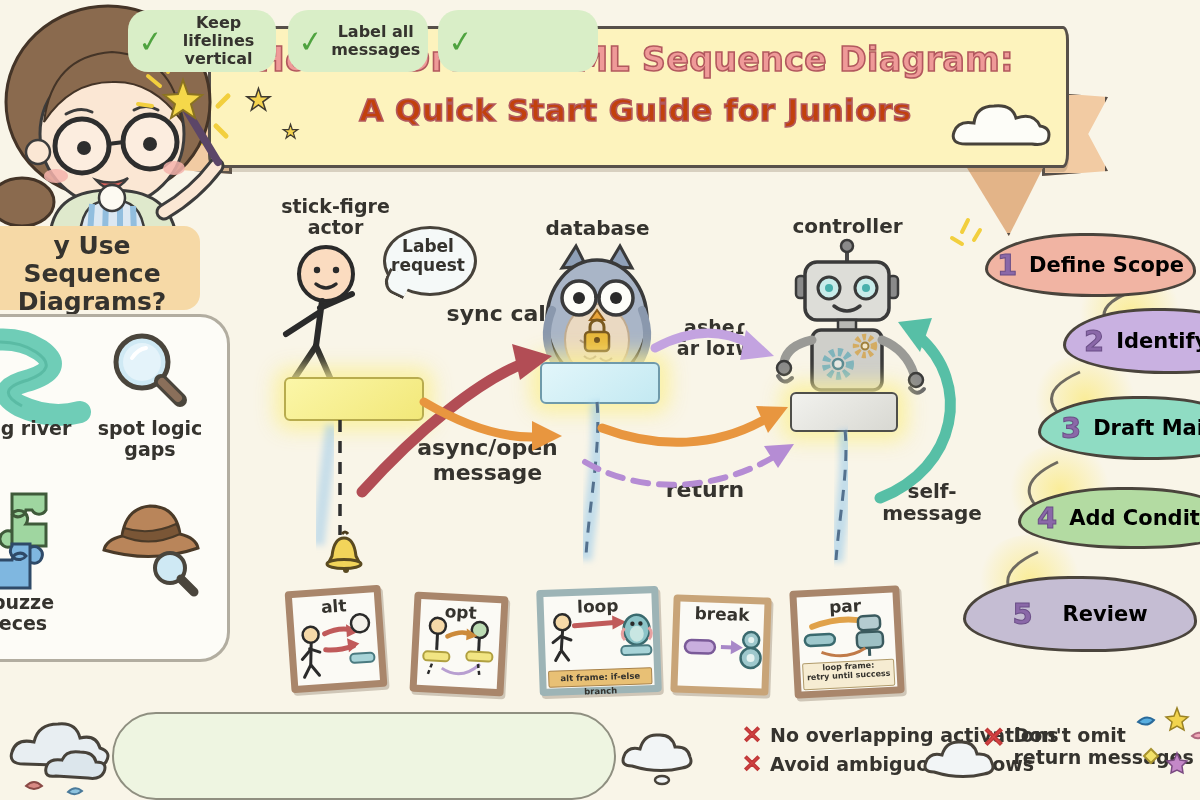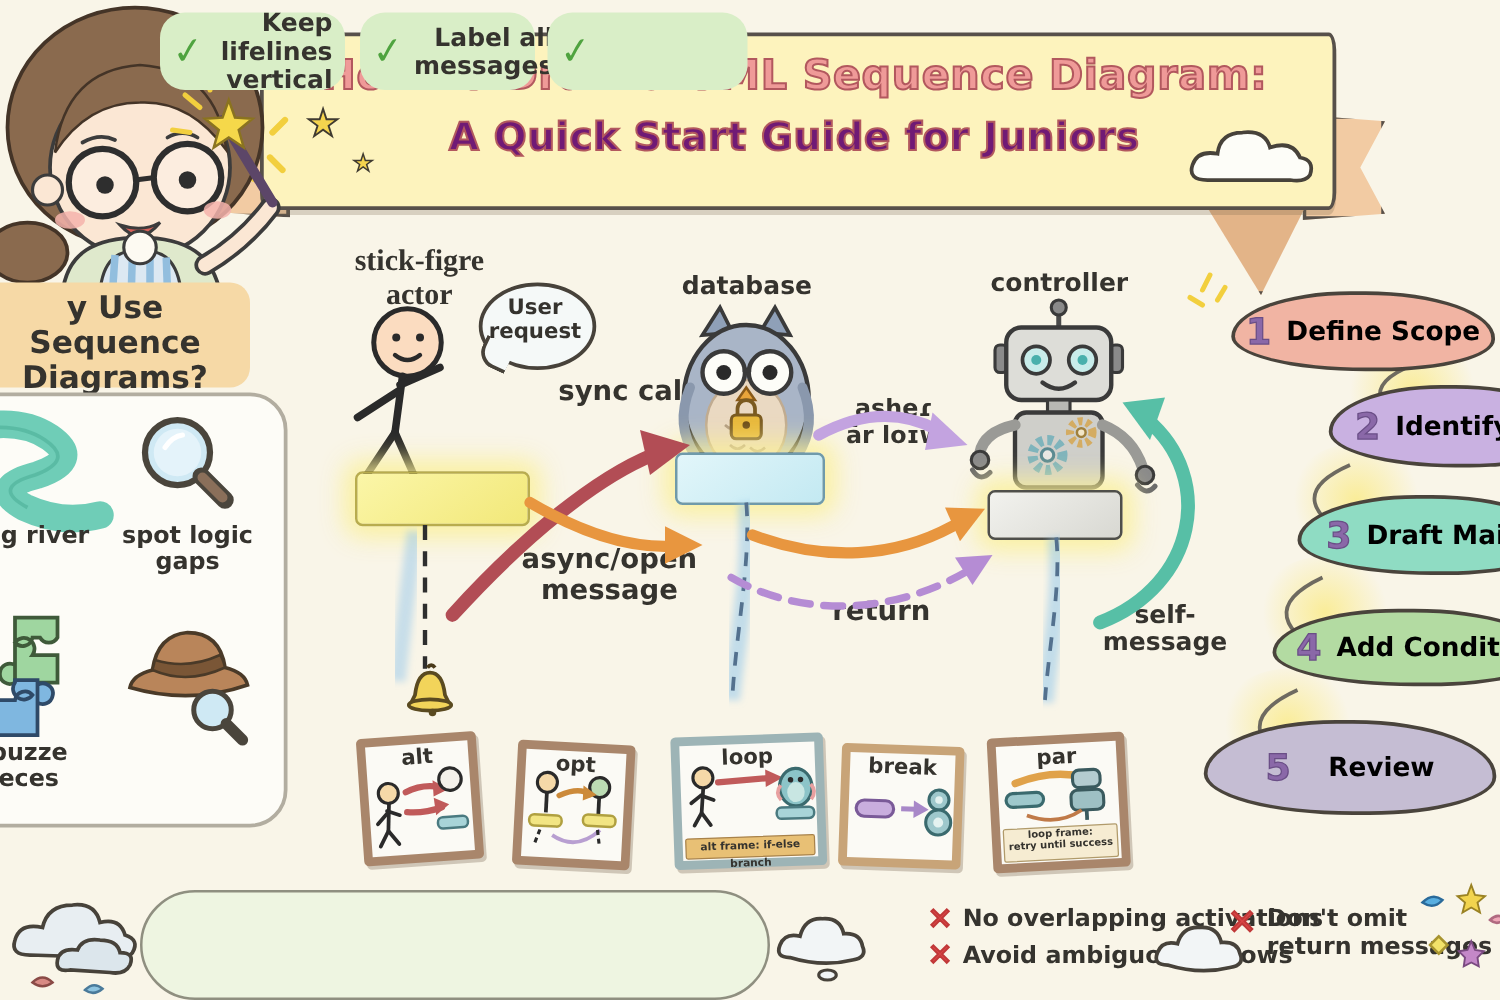--- a/index.html
+++ b/index.html
@@ -10,21 +10,21 @@
        text-align:center;line-height:1.12;}
   
   .banner{position:absolute;left:208px;top:26px;width:855px;height:136px;
           background:#fdf3bd;border:3px solid #57504a;border-radius:6px/14px;
           box-shadow:0 4px 0 rgba(120,100,70,.25);}
   .ribbon{position:absolute;background:#f2cba3;border:3px solid #57504a;}
   .title1{position:absolute;left:208px;top:40px;width:855px;text-align:center;
           font-size:33px;font-weight:bold;color:#ef9a98;letter-spacing:.5px;
           -webkit-text-stroke:1.6px #b2585e;}
   .title2{position:absolute;left:208px;top:92px;width:855px;text-align:center;
-          font-size:31px;font-weight:bold;color:#701a75;letter-spacing:.5px;
+          font-size:31px;font-weight:bold;color:#c2410c;letter-spacing:.5px;
           -webkit-text-stroke:1.6px #b2585e;}
   
   .why-hl{position:absolute;left:-18px;top:226px;width:218px;height:84px;
           background:#f6d9a6;border-radius:16px;}
   .why{position:absolute;left:-14px;top:232px;width:212px;font-size:25px;}
   .panel{position:absolute;left:-28px;top:314px;width:252px;height:342px;
          background:#fdfcf7;border:3px solid #b2ada0;border-radius:30px;}
   .benefit{font-size:19px;}
   
   .bar{position:absolute;border-radius:6px;}
@@ -45,21 +45,21 @@
          border-radius:0 0 45% 45%/0 0 100% 100%;}
   .snum{font-size:29px;font-weight:bold;color:#8a68a8;-webkit-text-stroke:1px #6a4e86;}
   .slab{font-size:21px;font-weight:bold;color:#000000;white-space:nowrap;}
   .glow{position:absolute;border-radius:50%;
         background:radial-gradient(circle,rgba(250,236,148,.95),rgba(250,236,148,0) 70%);}
   
   .pill{position:absolute;left:112px;top:712px;width:500px;height:84px;
         background:#eef5e1;border:2.5px solid #8f8f80;border-radius:44px;}
   .chip{position:absolute;top:10px;height:62px;background:#d9eec7;border-radius:20px;
         display:flex;align-items:center;padding:0 10px;gap:8px;box-sizing:border-box;}
-  .chip .txt{font-size:20px;font-weight:bold;white-space:pre-line;line-height:1.12;text-align:right;}
+  .chip .txt{font-size:16px;font-weight:bold;white-space:pre-line;line-height:1.12;text-align:center;}
   .check{color:#4fa33f;font-size:30px;font-weight:bold;transform:rotate(-6deg);}
   .xi{color:#d84545;font-size:24px;font-weight:bold;-webkit-text-stroke:1.5px #c03838;}
   .dont{position:absolute;font-size:19px;font-weight:bold;display:flex;gap:8px;align-items:flex-start;
         white-space:pre-line;line-height:1.15;text-align:left;}
   svg{overflow:visible;}
 </style>
 </head>
 <body>
 
 <div id="stage">
@@ -154,35 +154,35 @@
   <div class="lbl benefit" style="left:-22px;top:592px;width:90px;">puzze
 eces</div>
 
   <svg class="abs" style="left:92px;top:488px;width:115px;height:110px;">
     <path d="M12,62 Q14,52 30,48 Q34,20 58,18 Q84,18 88,46 Q104,50 106,60 Q60,76 12,62 Z" fill="#b9855a" stroke="#4a3a28" stroke-width="3"></path>
     <path d="M30,48 Q58,60 88,46 Q86,38 84,36 Q58,48 32,40 Z" fill="#7a5636" stroke="#4a3a28" stroke-width="2"></path>
     <circle cx="78" cy="80" r="15" fill="#cfe9f4" stroke="#4a453c" stroke-width="4"></circle>
     <line x1="89" y1="91" x2="102" y2="104" stroke="#4a453c" stroke-width="9" stroke-linecap="round"></line>
   </svg>
 
-  <div class="lbl" style="left:268px;top:196px;width:135px;font-size:24px;font-family:Liberation Serif, serif;">stick-figre
+  <div class="lbl" style="left:268px;top:196px;width:135px;font-size:19px;">stick-figre
 actor</div>
   <div class="lbl" style="left:540px;top:217px;width:115px;font-size:20px;">database</div>
   <div class="lbl" style="left:790px;top:215px;width:115px;font-size:20px;">controller</div>
   <div class="lbl" style="left:430px;top:302px;width:140px;font-size:22px;">sync call</div>
   <div class="lbl" style="left:405px;top:436px;width:165px;font-size:22px;">async/open
 message</div>
   <div class="lbl" style="left:655px;top:283px;width:120px;font-size:19px;margin-top:34px;">asheɾ
 ār loɪw</div>
   <div class="lbl" style="left:650px;top:478px;width:110px;font-size:22px;">return</div>
   <div class="lbl" style="left:862px;top:480px;width:140px;font-size:20px;">self-message</div>
 
   <div class="abs" style="left:383px;top:226px;width:88px;height:64px;background:#f5f9f8;border:3px solid #47423a;border-radius:50%;"></div>
   <div class="abs" style="left:384px;top:272px;width:22px;height:20px;background:#f5f9f8;border-left:3px solid #47423a;border-bottom:3px solid #47423a;transform:rotate(25deg);border-radius:0 0 0 14px;"></div>
-  <div class="lbl" style="left:385px;top:237px;width:86px;font-size:17px;">User
+  <div class="lbl" style="left:385px;top:237px;width:86px;font-size:17px;">Label
 request</div>
 
   <svg class="abs" style="left:248px;top:246px;width:130px;height:145px;">
     <circle cx="78" cy="28" r="27" fill="#fbdcc0" stroke="#2a2a2a" stroke-width="4"></circle>
     <circle cx="69" cy="24" r="3.2" fill="#2a2a2a"></circle>
       <circle cx="88" cy="24" r="3.2" fill="#2a2a2a"></circle>
     <path d="M68,38 q10,8 20,0" fill="none" stroke="#2a2a2a" stroke-width="3.5" stroke-linecap="round"></path>
     <line x1="74" y1="55" x2="68" y2="100" stroke="#2a2a2a" stroke-width="6" stroke-linecap="round"></line>
     <path d="M72,66 L38,88" stroke="#2a2a2a" stroke-width="6" stroke-linecap="round"></path>
     <path d="M72,62 L104,48" stroke="#2a2a2a" stroke-width="6" stroke-linecap="round"></path>

